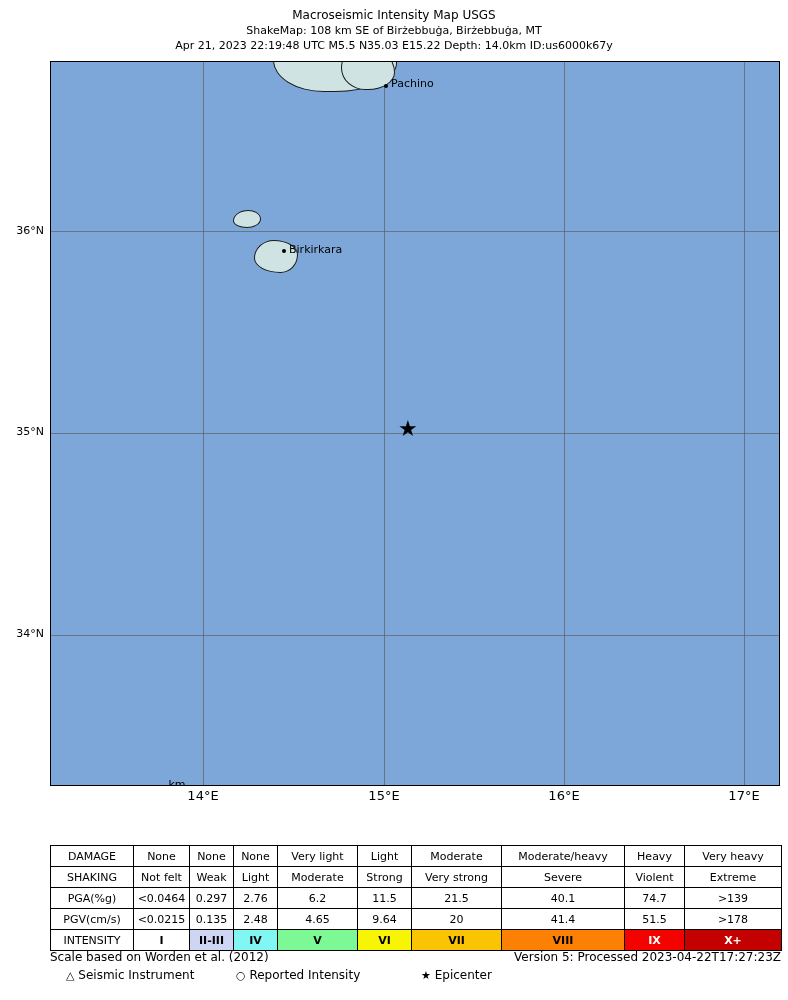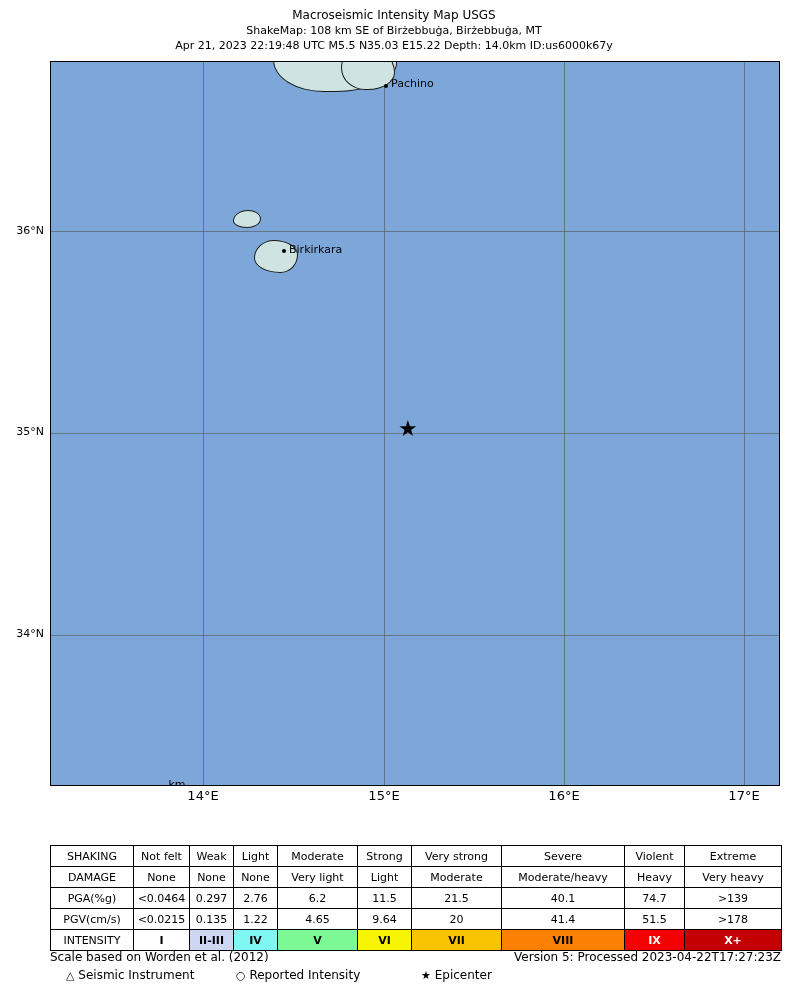--- a/index.html
+++ b/index.html
@@ -248,60 +248,60 @@
       <col style="width:44px">
     <col style="width:80px">
       <col style="width:54px">
       <col style="width:90px">
       <col style="width:123px">
     <col style="width:60px">
       <col style="width:97px">
   </colgroup>
   <tbody id="legend-body">
       <tr>
+        <td class="rowhead">DAMAGE</td>
+        <td>None</td>
+        <td>None</td>
+        <td>None</td>
+        <td>Very light</td>
+        <td>Light</td>
+        <td>Moderate</td>
+        <td>Moderate/heavy</td>
+        <td>Heavy</td>
+        <td>Very heavy</td>
+      </tr>
+      <tr>
         <td class="rowhead">SHAKING</td>
         <td>Not felt</td>
         <td>Weak</td>
         <td>Light</td>
         <td>Moderate</td>
         <td>Strong</td>
         <td>Very strong</td>
         <td>Severe</td>
         <td>Violent</td>
         <td>Extreme</td>
       </tr>
       <tr>
-        <td class="rowhead">DAMAGE</td>
-        <td>None</td>
-        <td>None</td>
-        <td>None</td>
-        <td>Very light</td>
-        <td>Light</td>
-        <td>Moderate</td>
-        <td>Moderate/heavy</td>
-        <td>Heavy</td>
-        <td>Very heavy</td>
-      </tr>
-      <tr>
         <td class="rowhead">PGA(%g)</td>
         <td>&lt;0.0464</td>
         <td>0.297</td>
         <td>2.76</td>
         <td>6.2</td>
         <td>11.5</td>
         <td>21.5</td>
         <td>40.1</td>
         <td>74.7</td>
         <td>&gt;139</td>
       </tr>
       <tr>
         <td class="rowhead">PGV(cm/s)</td>
         <td>&lt;0.0215</td>
         <td>0.135</td>
-        <td>1.22</td>
+        <td>2.48</td>
         <td>4.65</td>
         <td>9.64</td>
         <td>20</td>
         <td>41.4</td>
         <td>51.5</td>
         <td>&gt;178</td>
       </tr>
       <tr>
         <td class="rowhead">INTENSITY</td>
         <td class="intensity-cell" style="background: rgb(255, 255, 255);">I</td>

